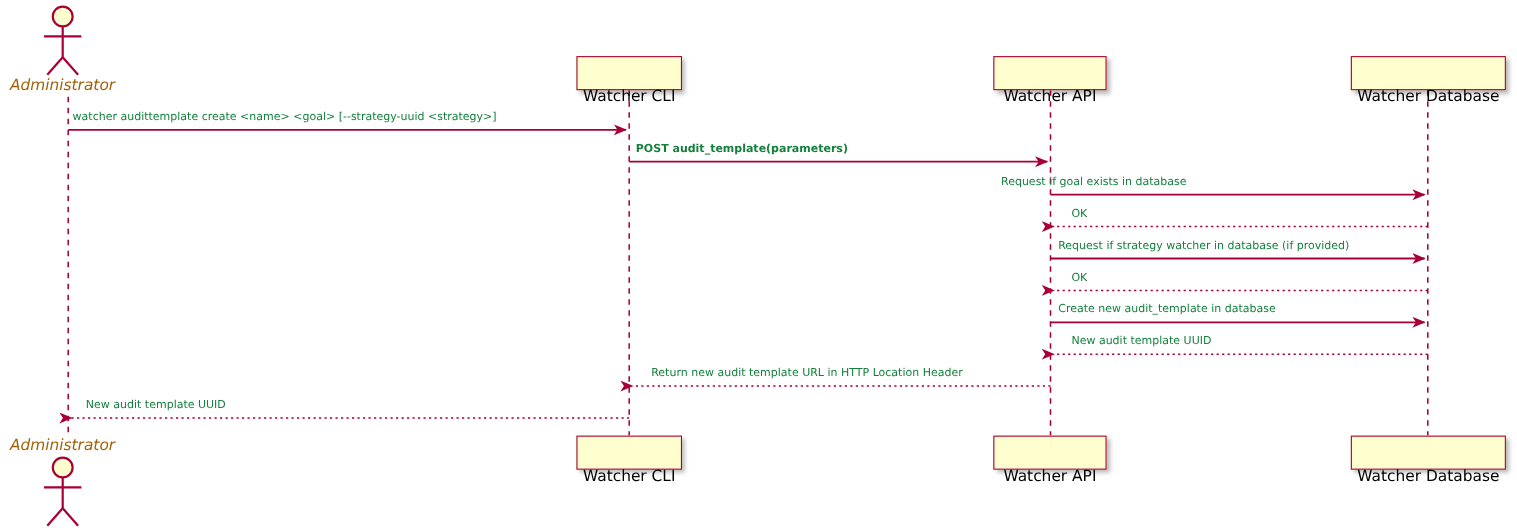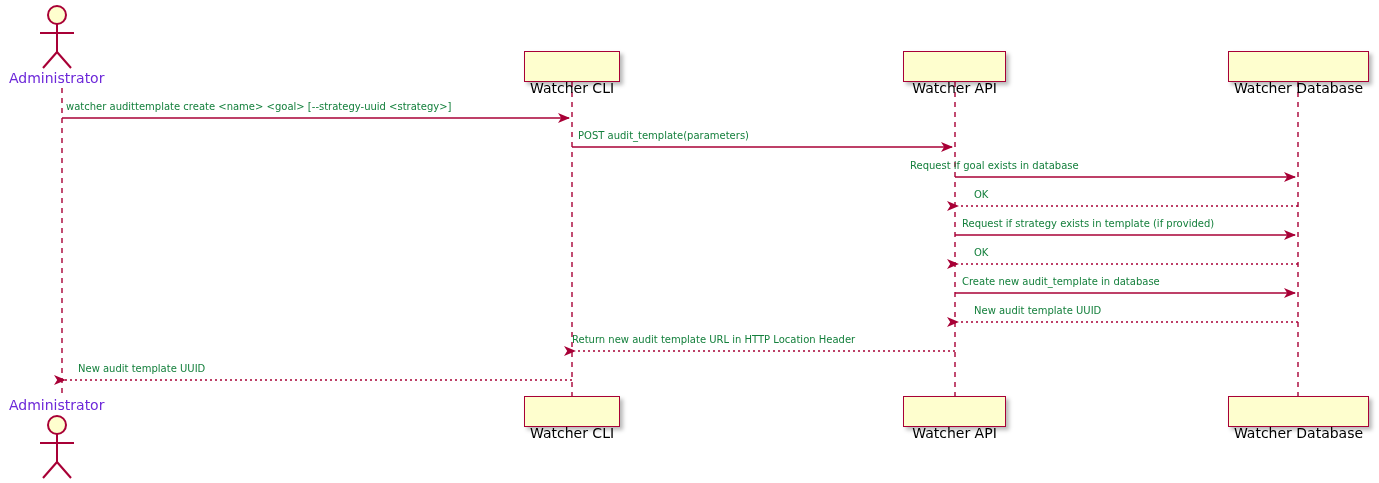--- a/index.html
+++ b/index.html
@@ -38,23 +38,24 @@
   .participant-label {
     font-size: 14px;
     color: #000000;
     line-height: 1;
     padding: 0 9px;
     margin-top: 42px;
   }
   .actor-label {
     position: absolute;
     font-size: 14px;
-    color: #6d28d9;
+    color: #a16207;
     white-space: nowrap;
     line-height: 1;
+    font-style: italic;
   }
   .msg-label {
     position: absolute;
     font-size: 10px;
     color: #15803d;
     white-space: nowrap;
     line-height: 1;
   }
 </style>
 </head>
@@ -131,23 +132,23 @@
 
   <div class="participant-box" style="left:1228px; top:396px; width:141px; height:31px;">
     <span class="participant-label">Watcher Database</span>
   </div>
 
   <div class="actor-label" style="left:9px; top:71px;">Administrator</div>
 
   <div class="actor-label" style="left:9px; top:398px;">Administrator</div>
 
   <div class="msg-label" style="left:66px; top:102px;">watcher audittemplate create &lt;name&gt; &lt;goal&gt; [--strategy-uuid &lt;strategy&gt;]</div>
-  <div class="msg-label" style="left:578px; top:131px;">POST audit_template(parameters)</div>
+  <div class="msg-label" style="left:578px; top:131px;font-weight:bold;">POST audit_template(parameters)</div>
   <div class="msg-label" style="left:910px; top:161px;">Request if goal exists in database</div>
   <div class="msg-label" style="left:974px; top:190px;">OK</div>
-  <div class="msg-label" style="left:962px; top:219px;">Request if strategy exists in template (if provided)</div>
+  <div class="msg-label" style="left:962px; top:219px;">Request if strategy watcher in database (if provided)</div>
   <div class="msg-label" style="left:974px; top:248px;">OK</div>
   <div class="msg-label" style="left:962px; top:277px;text-align:center;">Create new audit_template in database</div>
   <div class="msg-label" style="left:974px; top:306px;">New audit template UUID</div>
-  <div class="msg-label" style="left:572px; top:335px;">Return new audit template URL in HTTP Location Header</div>
+  <div class="msg-label" style="left:592px; top:335px;">Return new audit template URL in HTTP Location Header</div>
   <div class="msg-label" style="left:78px; top:364px;">New audit template UUID</div>
 
 </div>
 
 </body></html>

